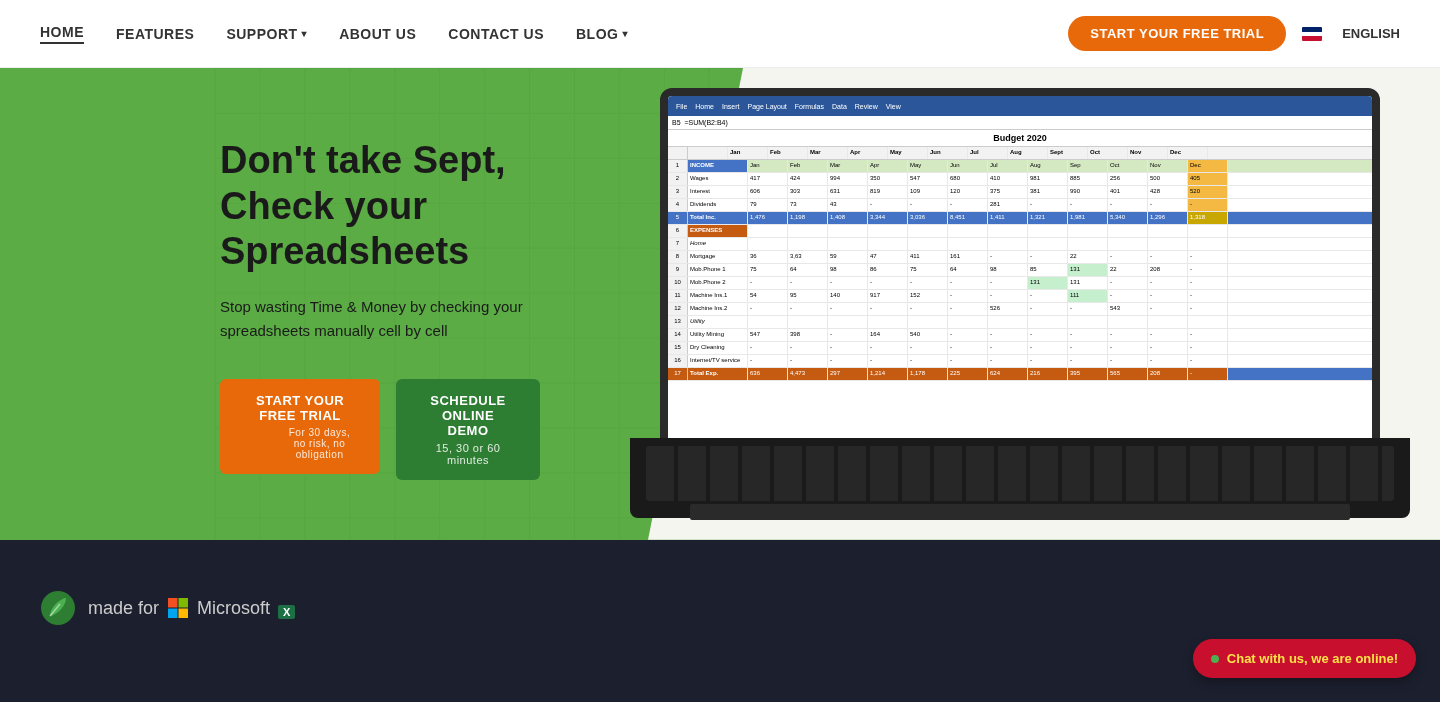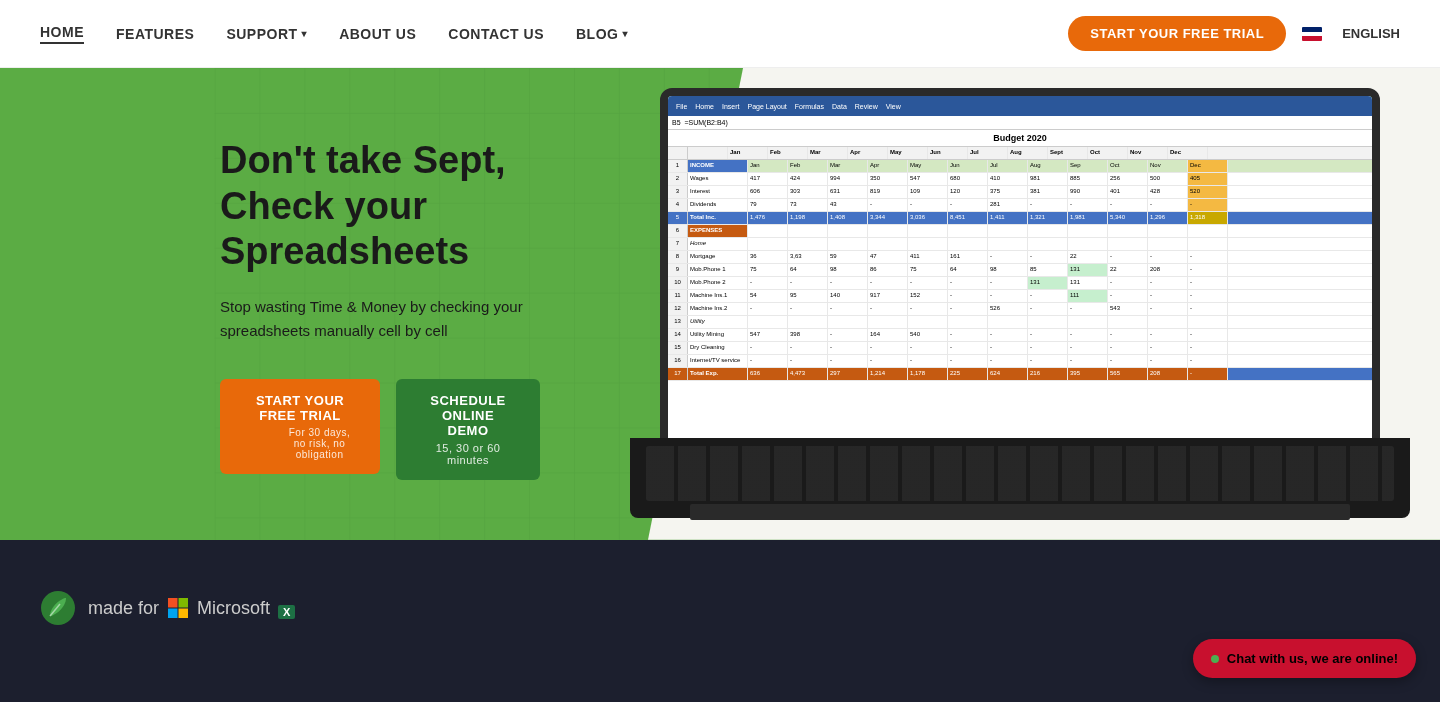--- a/index.html
+++ b/index.html
@@ -310,21 +310,21 @@
       border-radius: 2px;
       font-weight: 700;
     }
 
     
     .chat-button {
       position: fixed;
       bottom: 24px;
       right: 24px;
       background: #C8102E;
-      color: #000000;
+      color: #fde047;
       border: none;
       border-radius: 25px;
       padding: 12px 18px;
       font-size: 13px;
       font-weight: 600;
       cursor: pointer;
       display: flex;
       align-items: center;
       gap: 8px;
       z-index: 1000;

